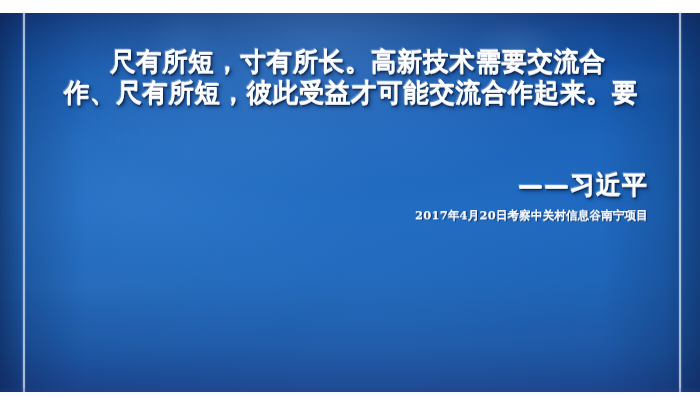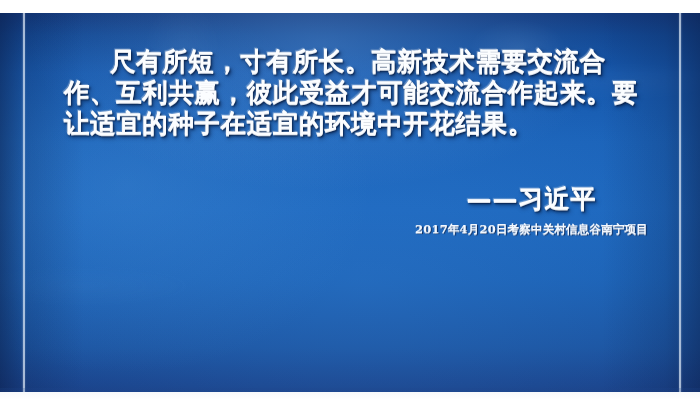--- a/index.html
+++ b/index.html
@@ -116,23 +116,23 @@
       2px 3px 4px rgba(4,20,54,0.55),
       -1px -1px 1px rgba(255,255,255,0.35);
   }
   .quote-line.indent {
     text-indent: 46px;
   }
 
   .attribution {
     position: absolute;
     right: 52px;
-    top: 171px;
+    top: 157px;
     z-index: 3;
-    text-align: center;
+    text-align: right;
   }
   .attribution-name {
     font-family: "DejaVu Serif", "Liberation Serif", serif;
     font-weight: 700;
     font-size: 25px;
     line-height: 30px;
     letter-spacing: 1px;
     color: #fbfdff;
     white-space: nowrap;
     text-shadow:
@@ -185,22 +185,21 @@
 
 <div id="screenshot">
 
   <div class="board">
     <div class="board-texture"></div>
     <div class="board-edge-shade"></div>
     <div class="board-frame"></div>
 
     <div class="quote-block">
       <div class="quote-line indent">尺有所短，寸有所长。高新技术需要交流合</div>
-      <div class="quote-line">作、互利共赢，彼此受益才可能交流合作起来。要</div>
-      <div class="quote-line">让适宜的种子在适宜的环境中开花结果。</div>
+      <div class="quote-line">作、尺有所短，彼此受益才可能交流合作起来。要</div>
     </div>
 
     <div class="attribution">
       <div class="attribution-name">——习近平</div>
       <div class="attribution-date">2017年4月20日考察中关村信息谷南宁项目</div>
     </div>
   </div>
 
   <div class="board-underglow"></div>
   <div class="strip-top"></div>

